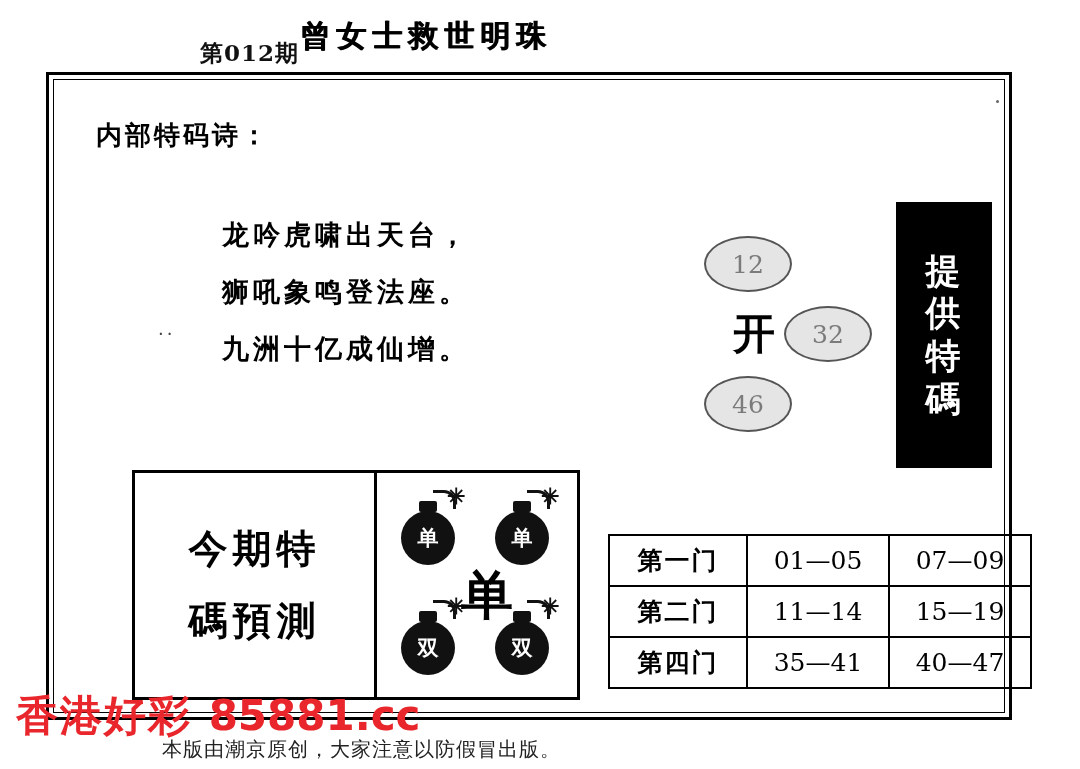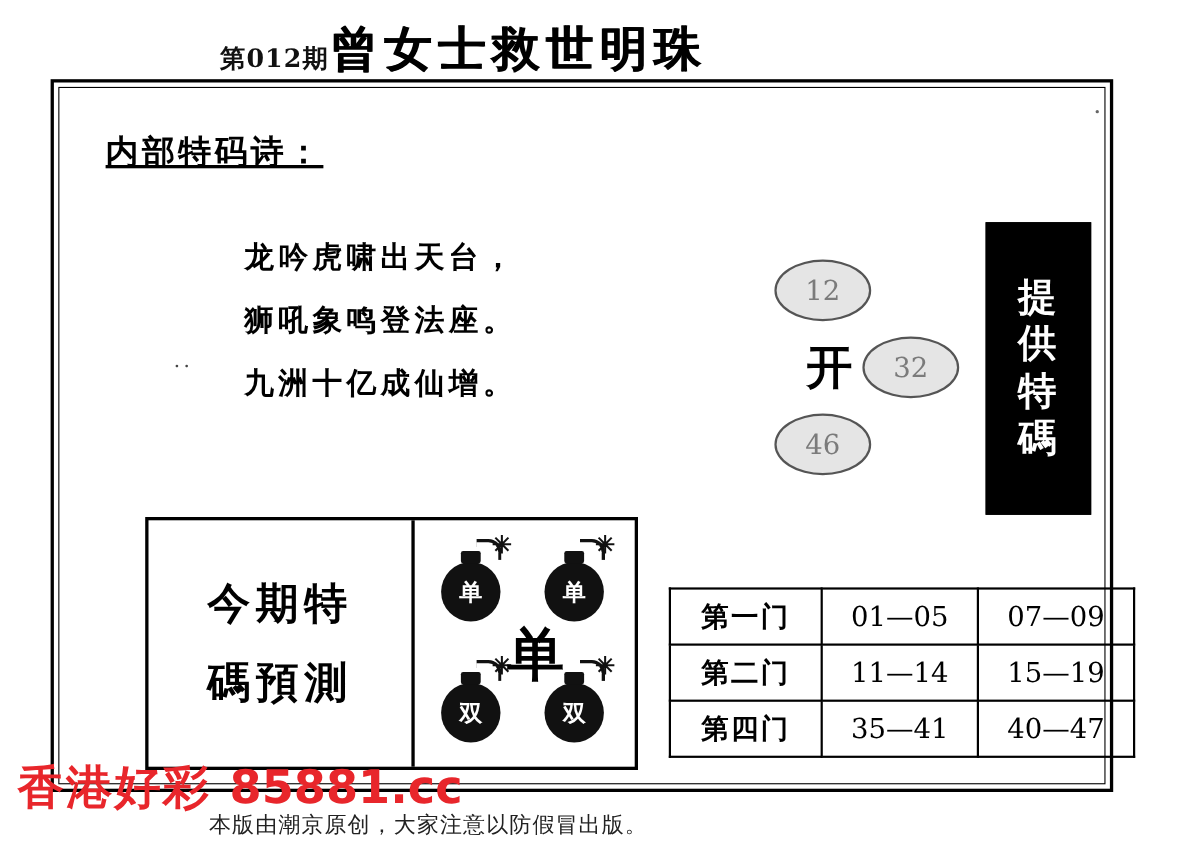--- a/index.html
+++ b/index.html
@@ -30,21 +30,21 @@
     font-size: 23px;
     font-weight: bold;
     letter-spacing: 1px;
     color: #111;
     font-family: "DejaVu Serif", "Liberation Serif", serif;
   }
   .main-title {
     position: absolute;
     left: 300px;
     top: 2px;
-    font-size: 43px;
+    font-size: 30px;
     font-weight: bold;
     letter-spacing: 6px;
     color: #000;
     font-family: Liberation Sans, sans-serif;
     text-shadow: 1px 0 0 #000;
   }
 
   
   .frame {
     position: absolute;
@@ -61,25 +61,24 @@
     inset: 4px;
     border: 1px solid #000;
     box-sizing: border-box;
   }
 
   
   .section-label {
     position: absolute;
     left: 96px;
     top: 118px;
-    font-size: 30px;
+    font-size: 26px;
     font-weight: bold;
     letter-spacing: 3px;
     color: #000;
-    text-decoration: underline;
   }
   .poem {
     position: absolute;
     left: 222px;
     top: 206px;
     font-size: 27px;
     line-height: 57px;
     letter-spacing: 4px;
     color: #000;
     font-weight: 600;
@@ -284,21 +283,20 @@
   .watermark .site { letter-spacing: 0px; }
 
   .footnote {
     position: absolute;
     left: 162px;
     top: 736px;
     font-size: 20px;
     color: #222;
     letter-spacing: 1px;
     white-space: nowrap;
-    margin-left: 28px;
   }
   .speck {
     position: absolute;
     width: 3px;
     height: 3px;
     background: #666;
     border-radius: 50%;
   }
 </style>
 </head>

